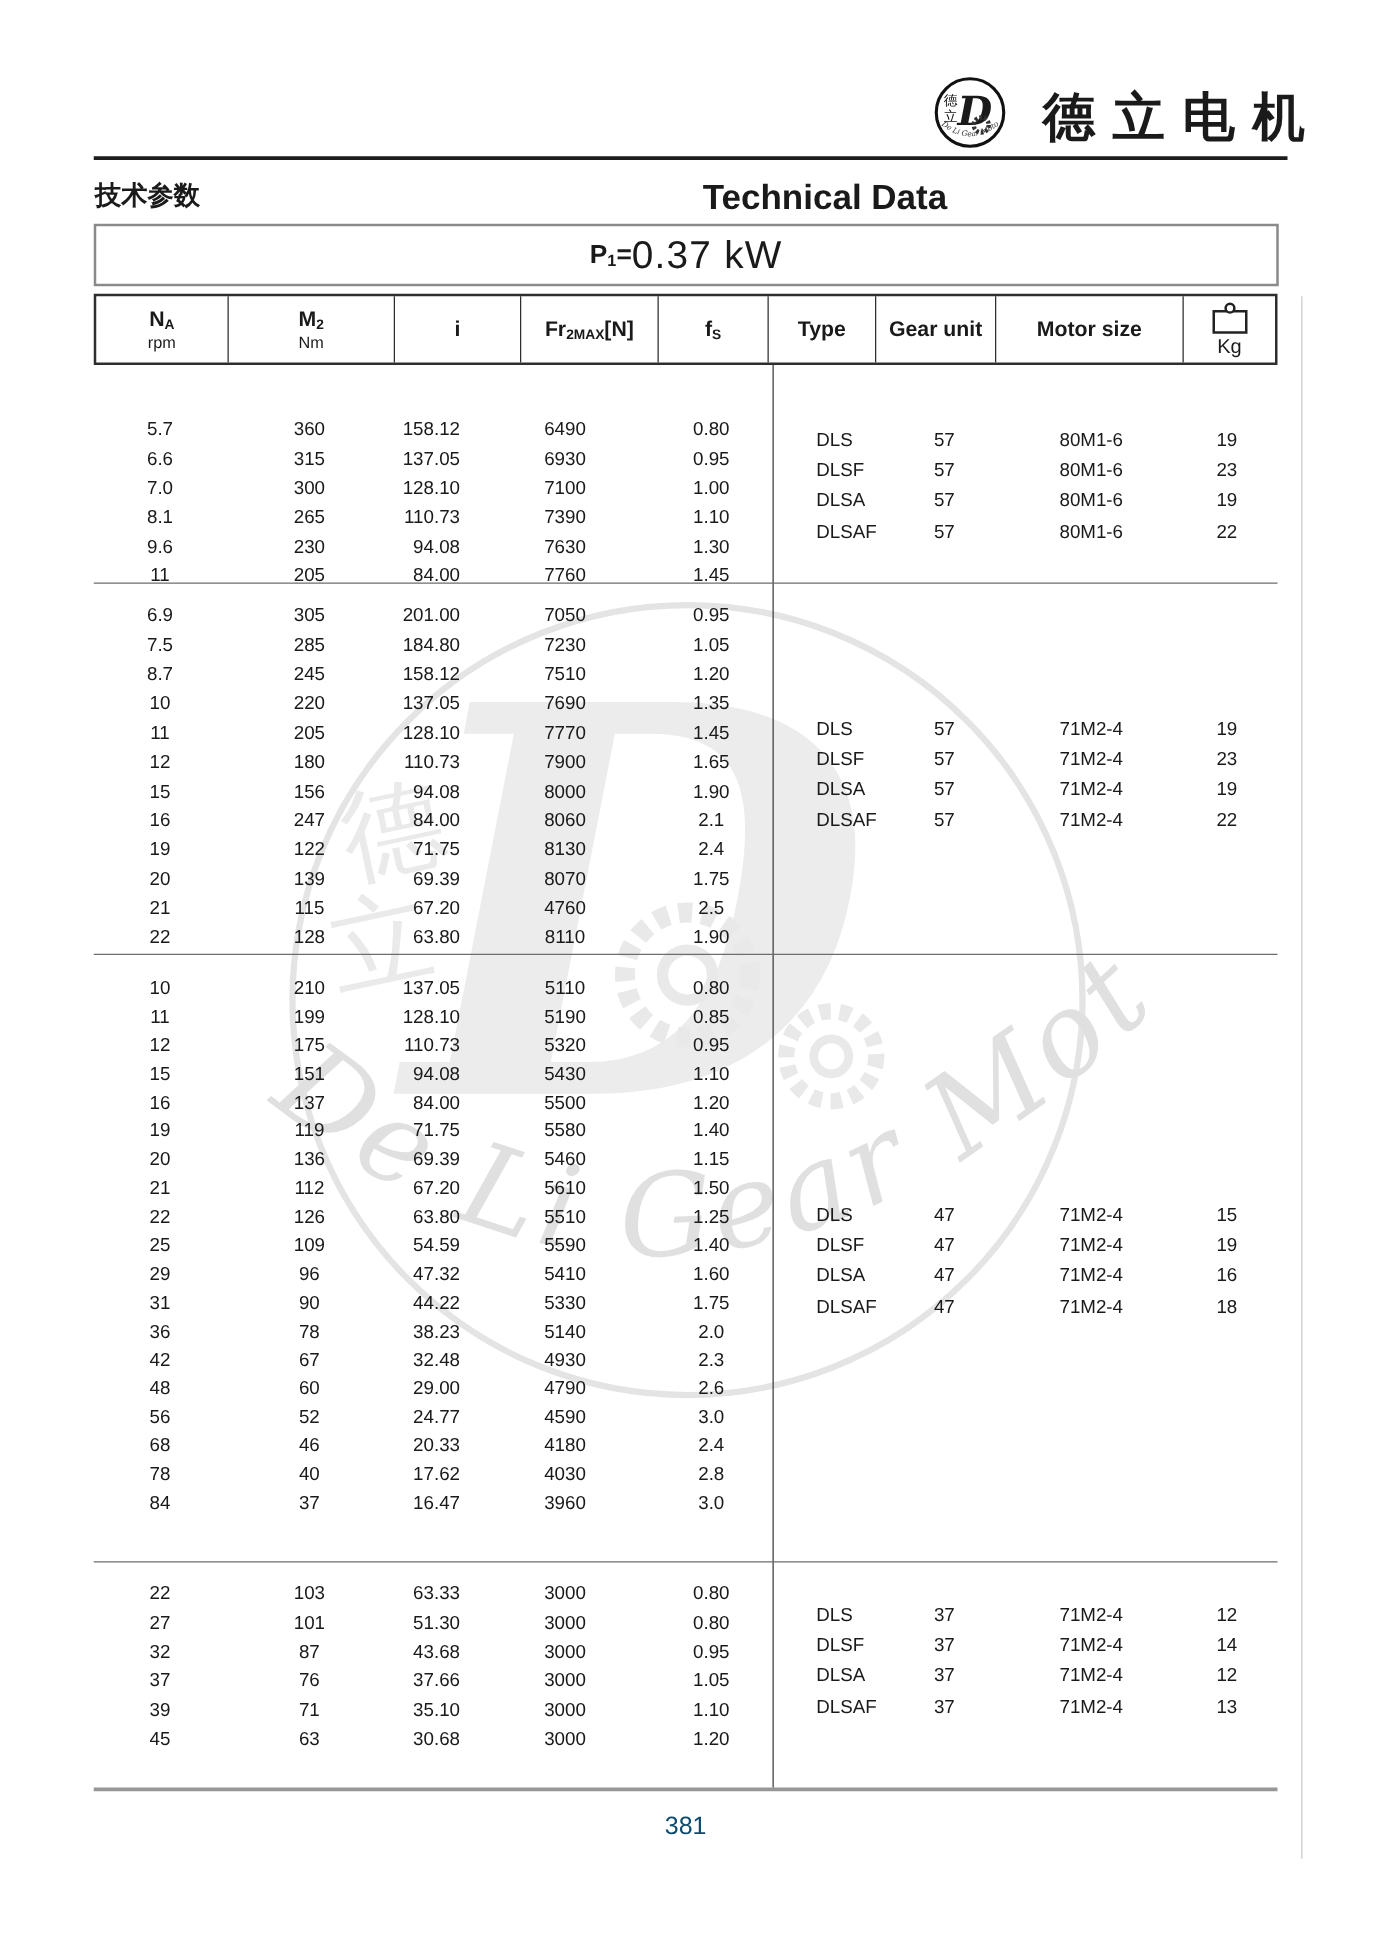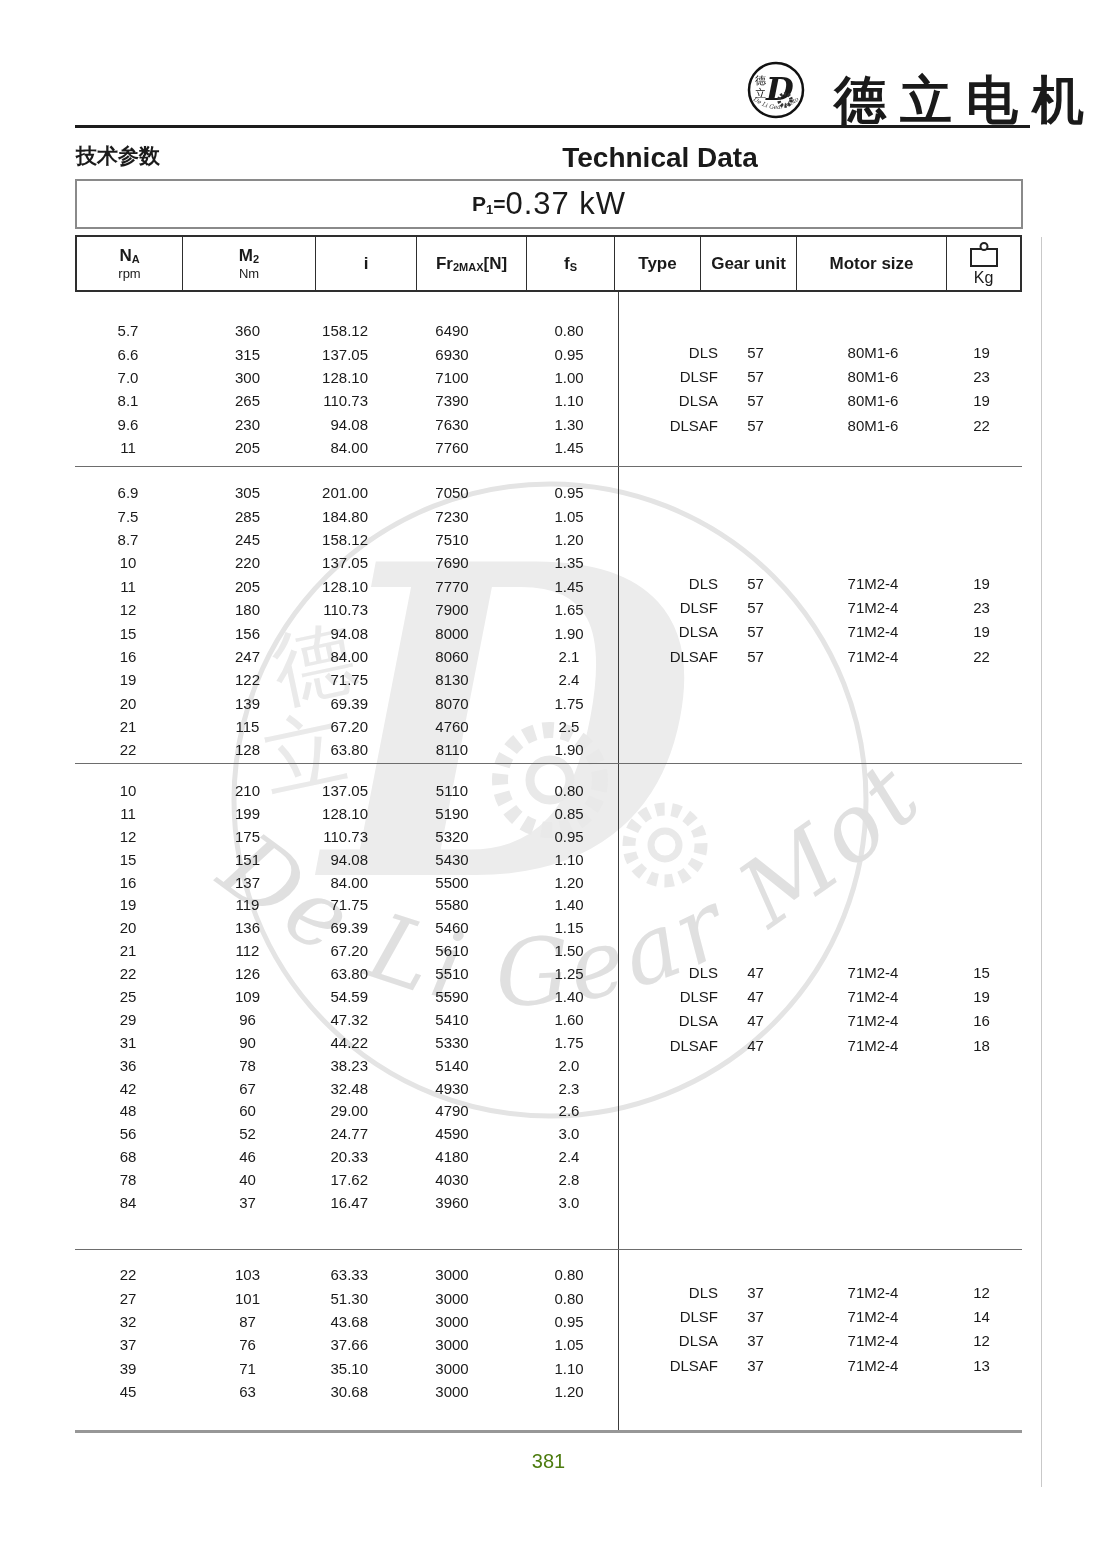--- a/index.html
+++ b/index.html
@@ -7,21 +7,21 @@
         font-family:"Liberation Sans",sans-serif;color:#1a1a1a;overflow:hidden;}
 
   
   .watermark{position:absolute;left:120px;top:450px;z-index:1;pointer-events:none;}
 
   
   .content{position:absolute;inset:0;z-index:2;}
   .logo-circle{position:absolute;left:746px;top:60px;width:60px;height:60px;}
   .brand-name{position:absolute;left:834px;top:66px;width:200px;
               font-family:"DejaVu Serif","Liberation Serif",serif;
-              font-weight:bold;font-size:52px;letter-spacing:14px;white-space:nowrap;}
+              font-weight:bold;font-size:42px;letter-spacing:14px;white-space:nowrap;}
   .top-rule{position:absolute;left:75px;top:125px;width:955px;height:3px;background:#1c1c1c;}
   .title-cn{position:absolute;left:76px;top:142px;font-size:21px;font-weight:bold;}
   .title-en{position:absolute;left:552px;top:142px;width:216px;text-align:center;
             font-size:28px;font-weight:bold;}
 
   
   .power-box{position:absolute;left:75px;top:179px;width:944px;height:46px;
              border:2px solid #8a8a8a;display:flex;align-items:center;justify-content:center;}
   .p-main{font-size:21px;font-weight:bold;}
   .p-sub{font-size:13px;font-weight:bold;position:relative;bottom:-3px;}
@@ -42,41 +42,41 @@
   .wicon::before{content:"";position:absolute;width:5px;height:5px;border:2px solid #222;
                  border-radius:50%;top:-8px;left:50%;transform:translateX(-50%);background:#fff;}
   .kg-label{font-size:16px;}
 
   
   .data-area{position:absolute;left:75px;top:292px;width:947px;height:1141px;
              box-sizing:border-box;border-bottom:3px solid #979797;}
   .vline{position:absolute;left:543px;top:0;bottom:0;width:1px;background:#3c3c3c;}
   .section{position:relative;box-sizing:border-box;border-bottom:1px solid #6d6d6d;}
   .sec1{height:175px;} .sec2{height:297px;} .sec3{height:486px;} .sec4{height:183px;border-bottom:none;}
-  .sec1 .rows{padding-top:27px;} .sec2 .rows{padding-top:14px;}
+  .sec1 .rows{padding-top:40px;} .sec2 .rows{padding-top:14px;}
   .sec3 .rows{padding-top:15px;} .sec4 .rows{padding-top:13px;}
   .row{display:grid;grid-template-columns:106px 133px 101px 110px 88px;height:23.4px;
        align-items:center;font-size:15px;}
   .sec3 .row{height:22.9px;}
   .cell{text-align:center;}
   .cell.c2{text-align:right;padding-right:47px;}
   .cell.c3{padding-right:36px;}
   .motor-block{position:absolute;left:543px;display:grid;padding-left:35px;
                grid-template-columns:65px 75px 160px 57px;grid-auto-rows:24.4px;
                align-items:center;font-size:15px;}
   .sec1 .motor-block{top:48px;} .sec2 .motor-block{top:104px;}
   .sec3 .motor-block{top:196px;} .sec4 .motor-block{top:30px;}
-  .m-type{text-align:right;}
+  .m-type{text-align:left;}
   .m-gear,.m-motor,.m-kg{text-align:center;}
 
   .edge-line{position:absolute;left:1041px;top:237px;height:1250px;width:1px;background:#c9c9c9;}
 
   
   .page-number{position:absolute;left:75px;top:1450px;width:947px;text-align:center;
-               font-size:20px;color:#4d7c0f;}
+               font-size:20px;color:#0c4a6e;}
 </style>
 </head>
 <body>
 
 <div class="page">
 
   <svg class="watermark" width="860" height="720" viewBox="0 0 860 720">
     <circle cx="430" cy="350" r="316" fill="none" stroke="#e4e4e4" stroke-width="5"></circle>
     <text x="160" y="250" font-size="82" fill="#eaeaea" font-family="DejaVu Sans, sans-serif" transform="rotate(-12 160 250)">德</text>
     <text x="150" y="340" font-size="82" fill="#eaeaea" font-family="DejaVu Sans, sans-serif" transform="rotate(-12 150 340)">立</text>

